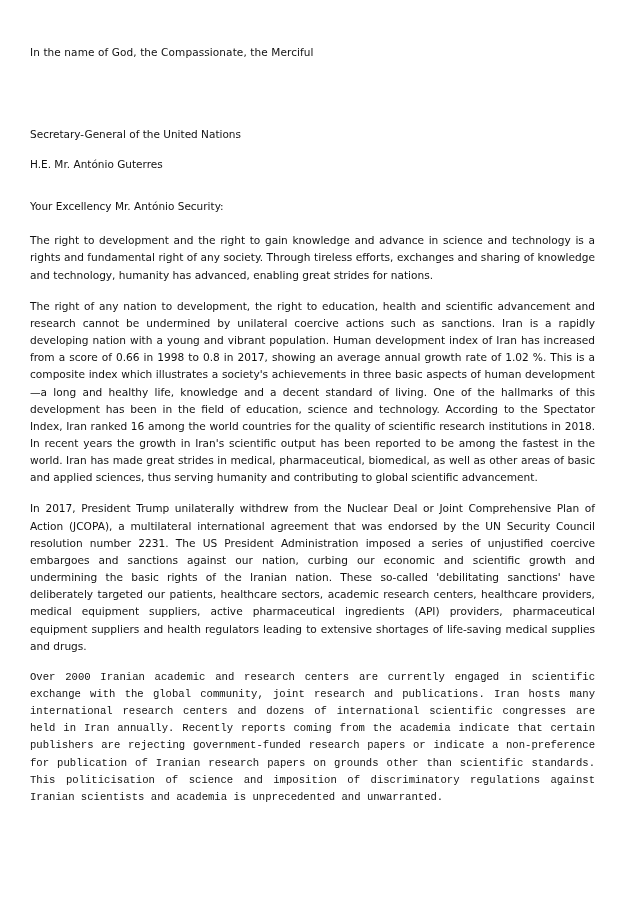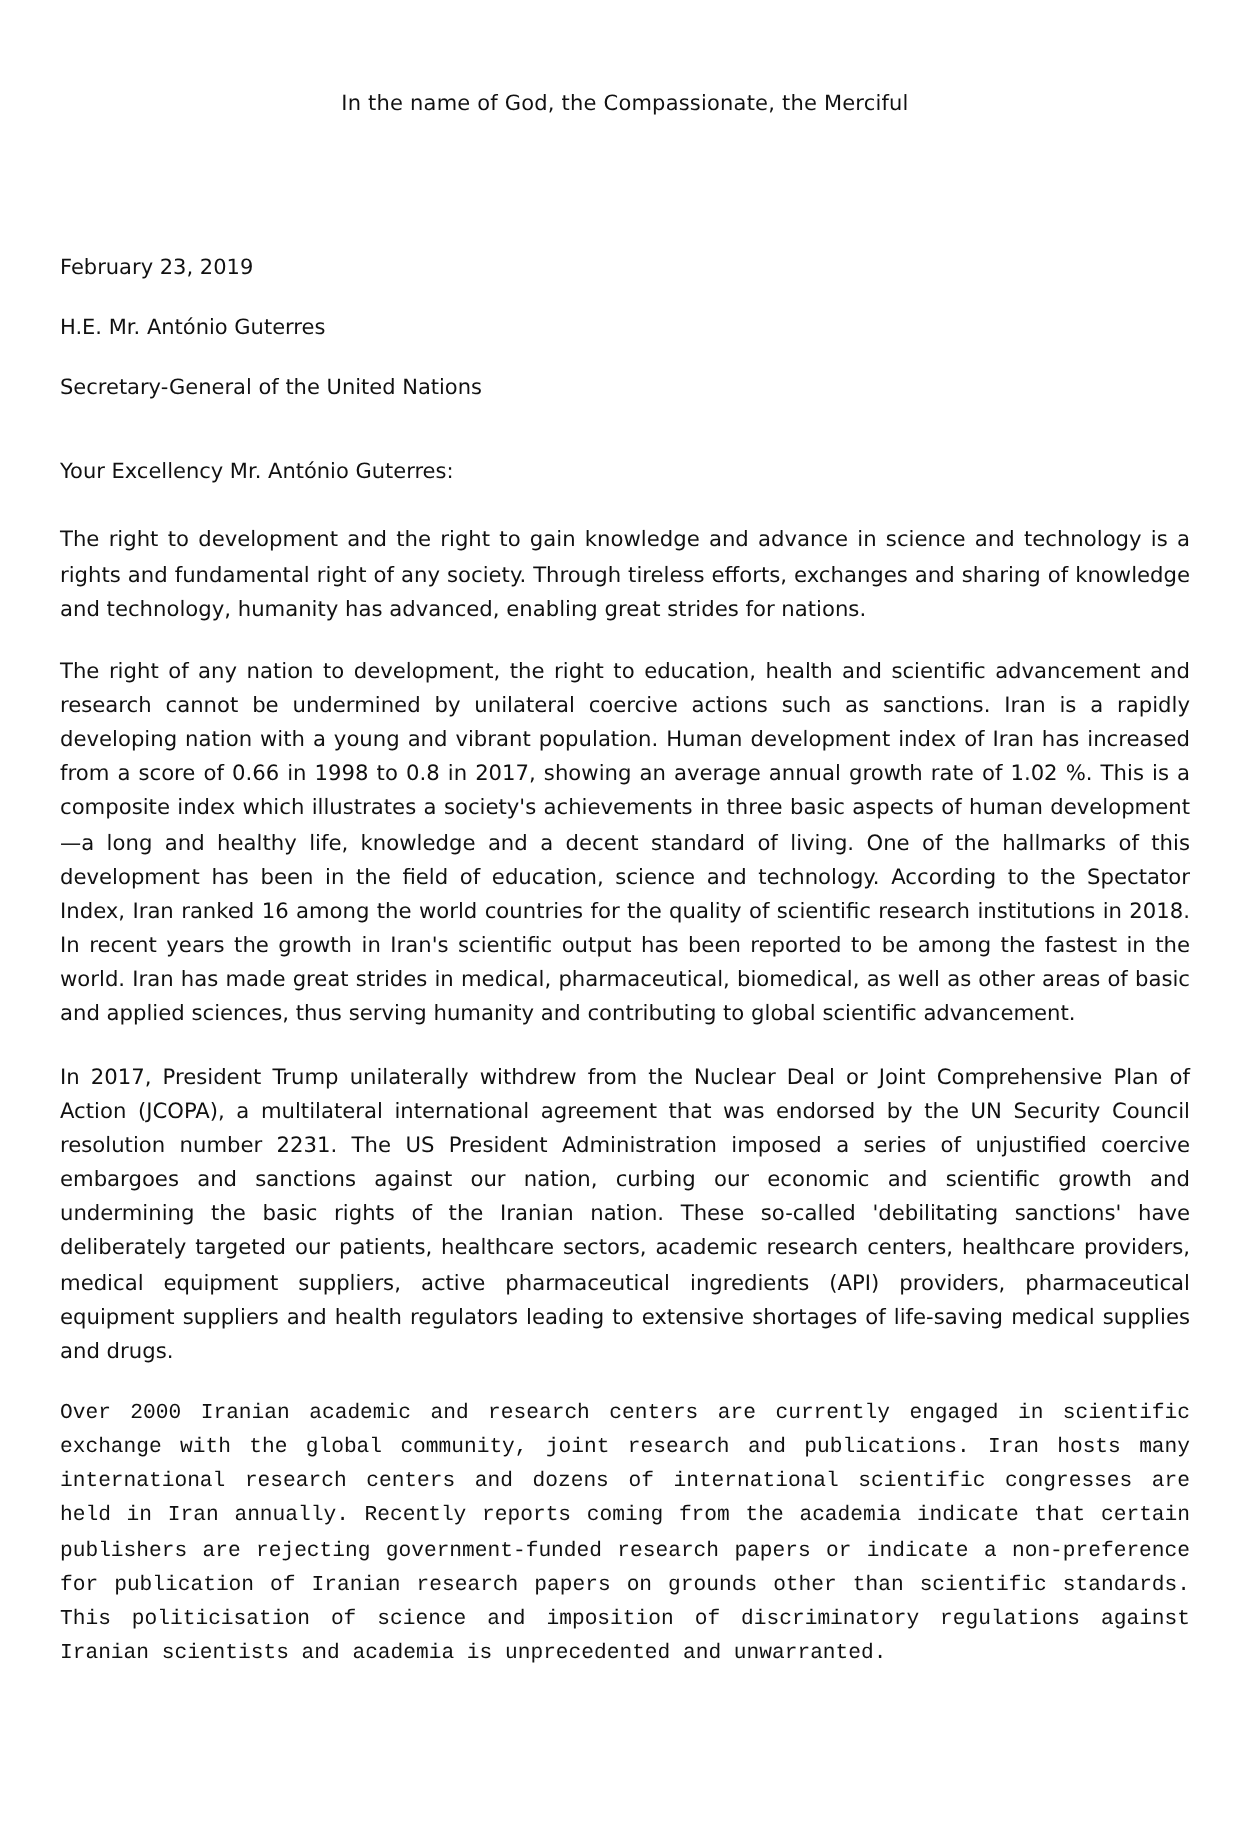--- a/index.html
+++ b/index.html
@@ -15,21 +15,21 @@
     overflow: hidden;
   }
   .page {
     width: 625px;
     height: 920px;
     box-sizing: border-box;
     padding: 0 30px;
     position: relative;
   }
   .invocation {
-    text-align: center;
+    text-align: left;
     font-size: 10.5px;
     color: #111;
     margin-top: 46px;
     letter-spacing: 0.1px;
   }
   .addressblock {
     margin-top: 70px;
   }
   .addressblock .line {
     font-size: 10.5px;
@@ -57,26 +57,25 @@
   }
 </style>
 </head>
 <body>
 
 <div class="page">
 
   <div class="invocation">In the name of God, the Compassionate, the Merciful</div>
 
   <div class="addressblock">
-    <div class="line">February 23, 2019</div>
+    <div class="line">Secretary-General of the United Nations</div>
     <div class="line">H.E. Mr. António Guterres</div>
-    <div class="line">Secretary-General of the United Nations</div>
   </div>
 
-  <div class="salutation">Your Excellency Mr.  António Guterres:</div>
+  <div class="salutation">Your Excellency Mr.  António Security:</div>
 
   <div class="body">
     <p class="para">The right to development and the right to gain knowledge and advance in science and technology is a rights and fundamental right of any society.  Through tireless efforts, exchanges and sharing of knowledge and technology, humanity has advanced, enabling great strides for nations.</p>
     <p class="para">The right of any nation to development, the right to education, health and scientific advancement and research cannot be undermined by unilateral coercive actions such as sanctions.  Iran is a rapidly developing nation with a young and vibrant population. Human development index of Iran has increased from a score of 0.66 in 1998 to 0.8 in 2017, showing an average annual growth rate of 1.02 %. This is a composite index which illustrates a society's achievements in three basic aspects of human development—a long and healthy life, knowledge and a decent standard of living. One of the hallmarks of this development has been in the field of education, science and technology. According to the Spectator Index, Iran ranked 16 among the world countries for the quality of scientific research institutions in 2018. In recent years the growth in Iran's scientific output has been reported to be among the fastest in the world. Iran has made great strides in medical, pharmaceutical, biomedical, as well as other areas of basic and applied sciences, thus serving humanity and contributing to global scientific advancement.</p>
     <p class="para">In 2017, President Trump unilaterally withdrew from the Nuclear Deal or Joint Comprehensive Plan of Action (JCOPA), a multilateral international agreement that was endorsed by the UN Security Council resolution number 2231. The US President Administration imposed a series of unjustified coercive embargoes and sanctions against our nation, curbing our economic and scientific growth and undermining the basic rights of the Iranian nation. These so-called 'debilitating sanctions' have deliberately targeted our patients, healthcare sectors, academic research centers, healthcare providers, medical equipment suppliers, active pharmaceutical ingredients (API) providers, pharmaceutical equipment suppliers and health regulators leading to extensive shortages of life-saving medical supplies and drugs.</p>
     <p class="para">Over 2000 Iranian academic and research centers are currently engaged in scientific exchange with the global community, joint research and publications. Iran hosts many international research centers and dozens of international scientific congresses are held in Iran annually. Recently reports coming from the academia indicate that certain publishers are rejecting government-funded research papers or indicate a non-preference for publication of Iranian research papers on grounds other than scientific standards. This politicisation of science and imposition of discriminatory regulations against Iranian scientists and academia is unprecedented and unwarranted.</p>
   </div>
 
 </div>
 

